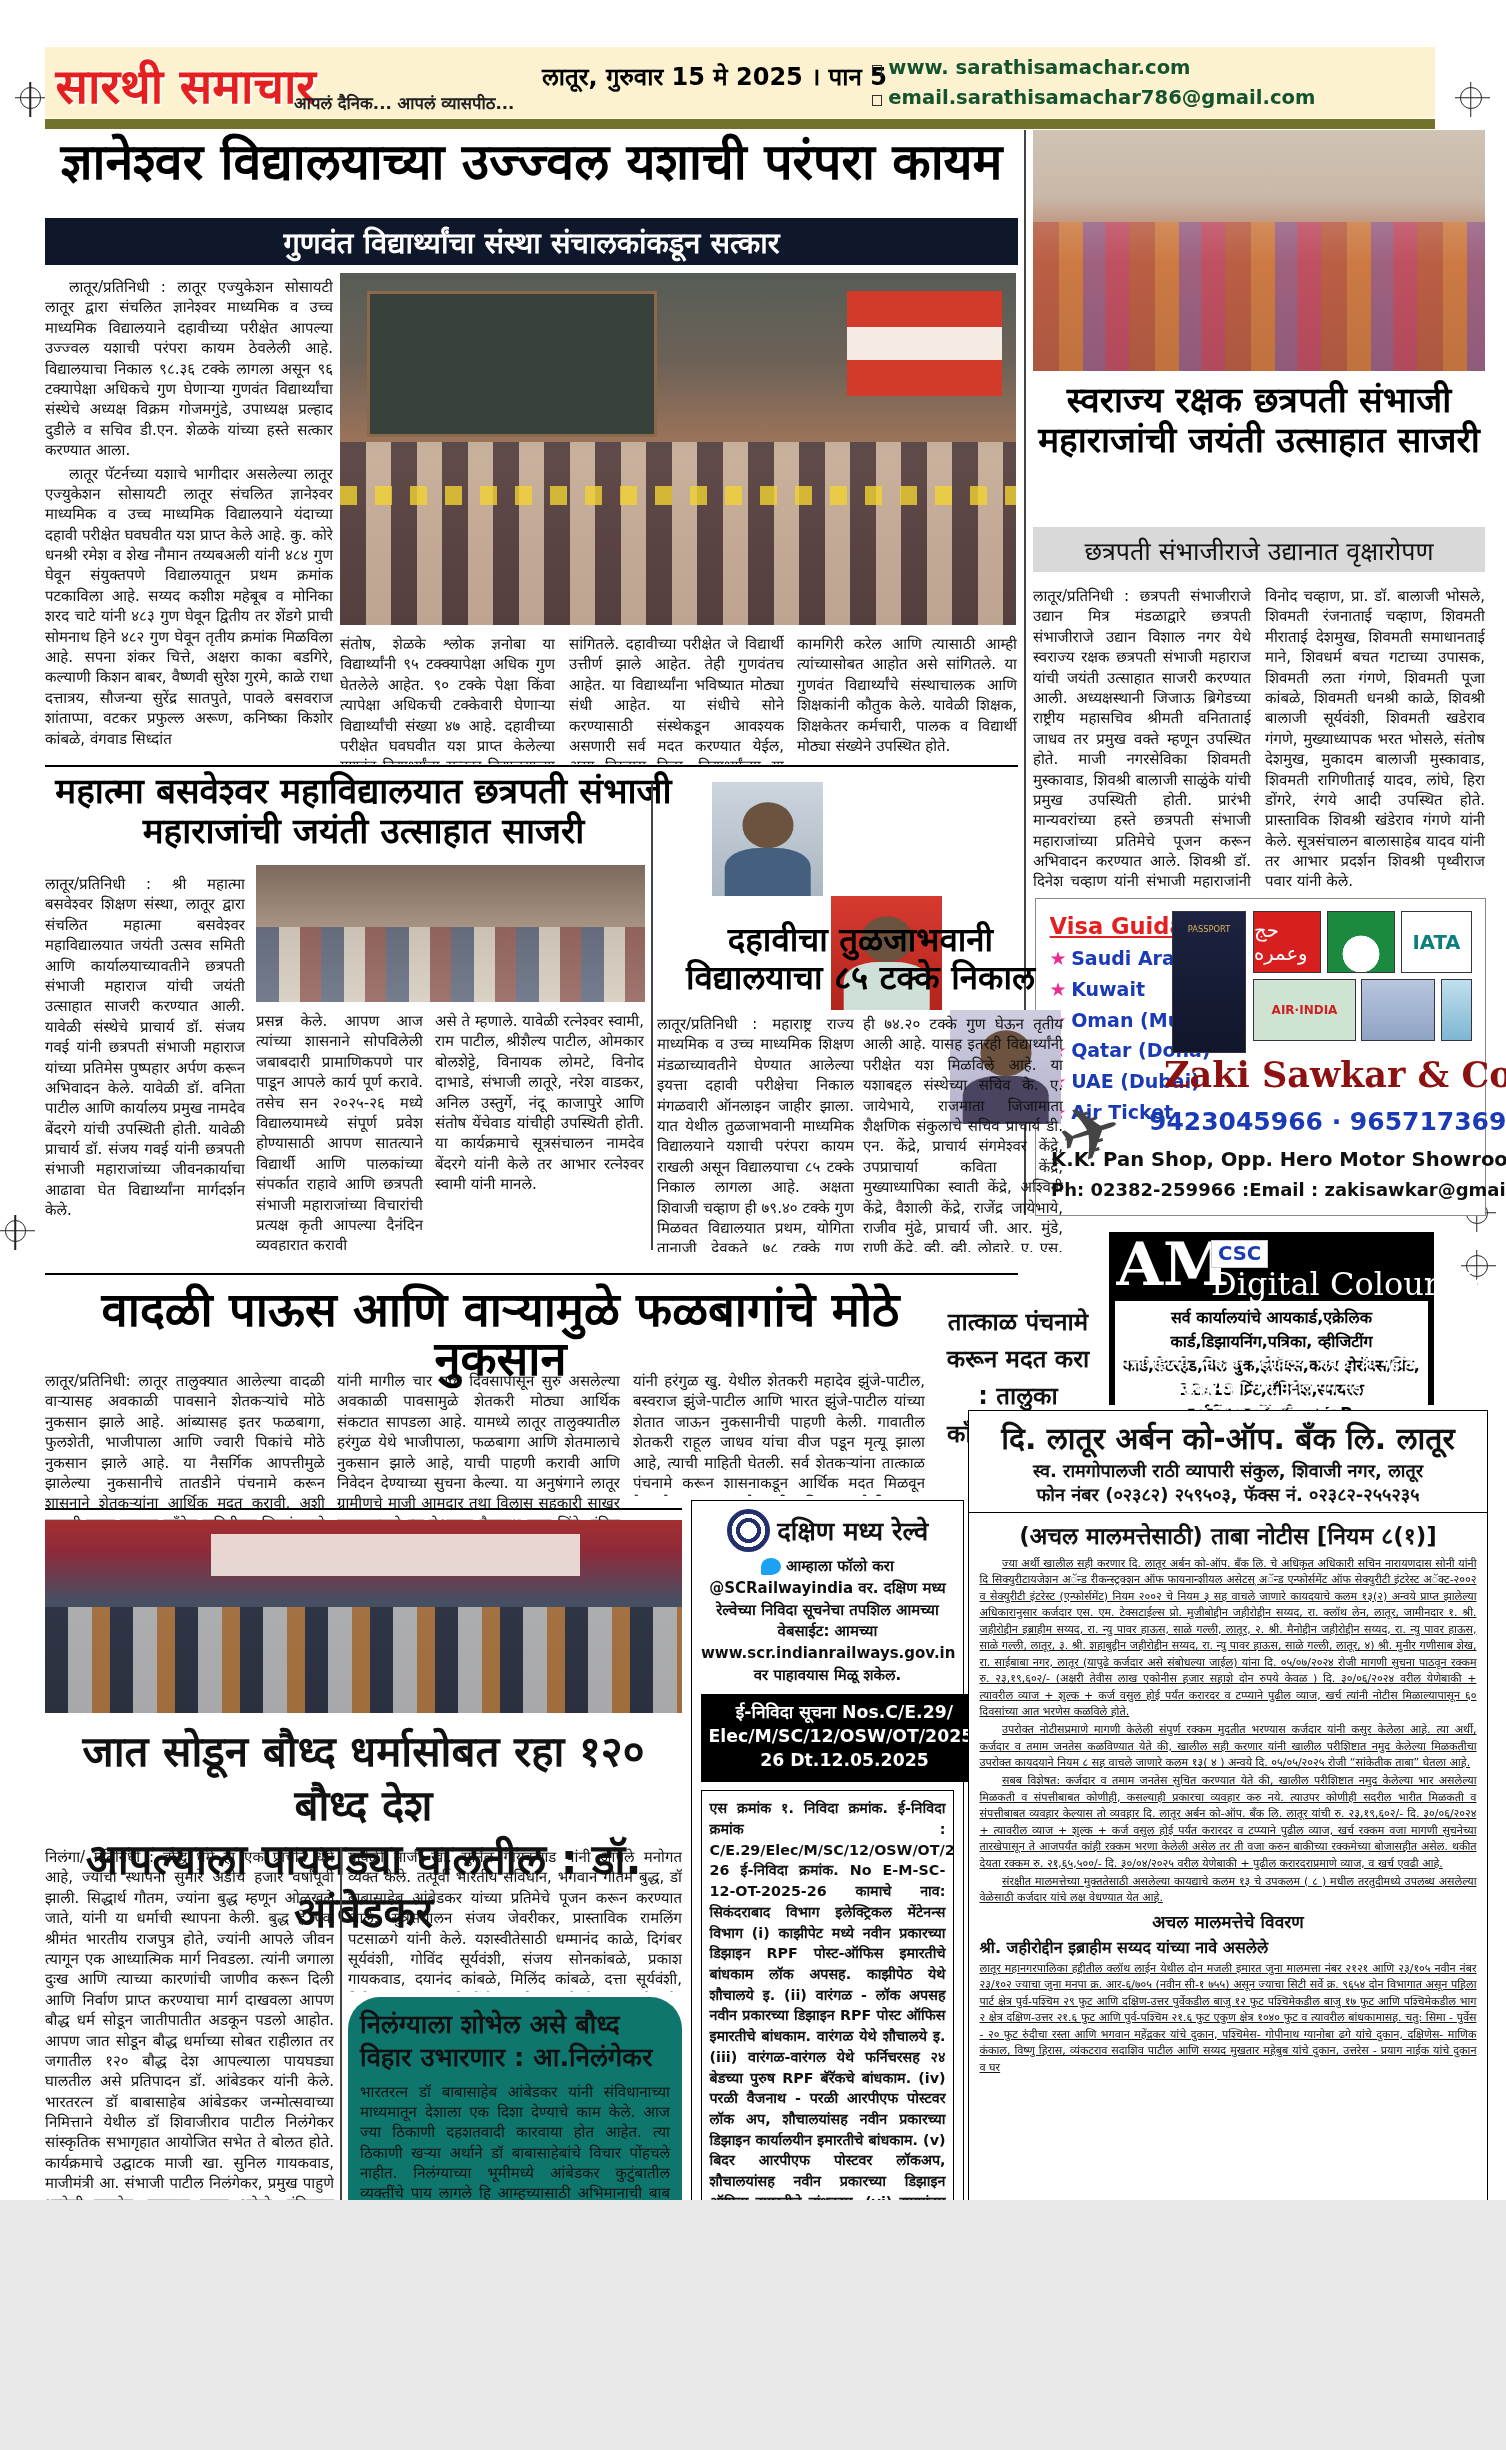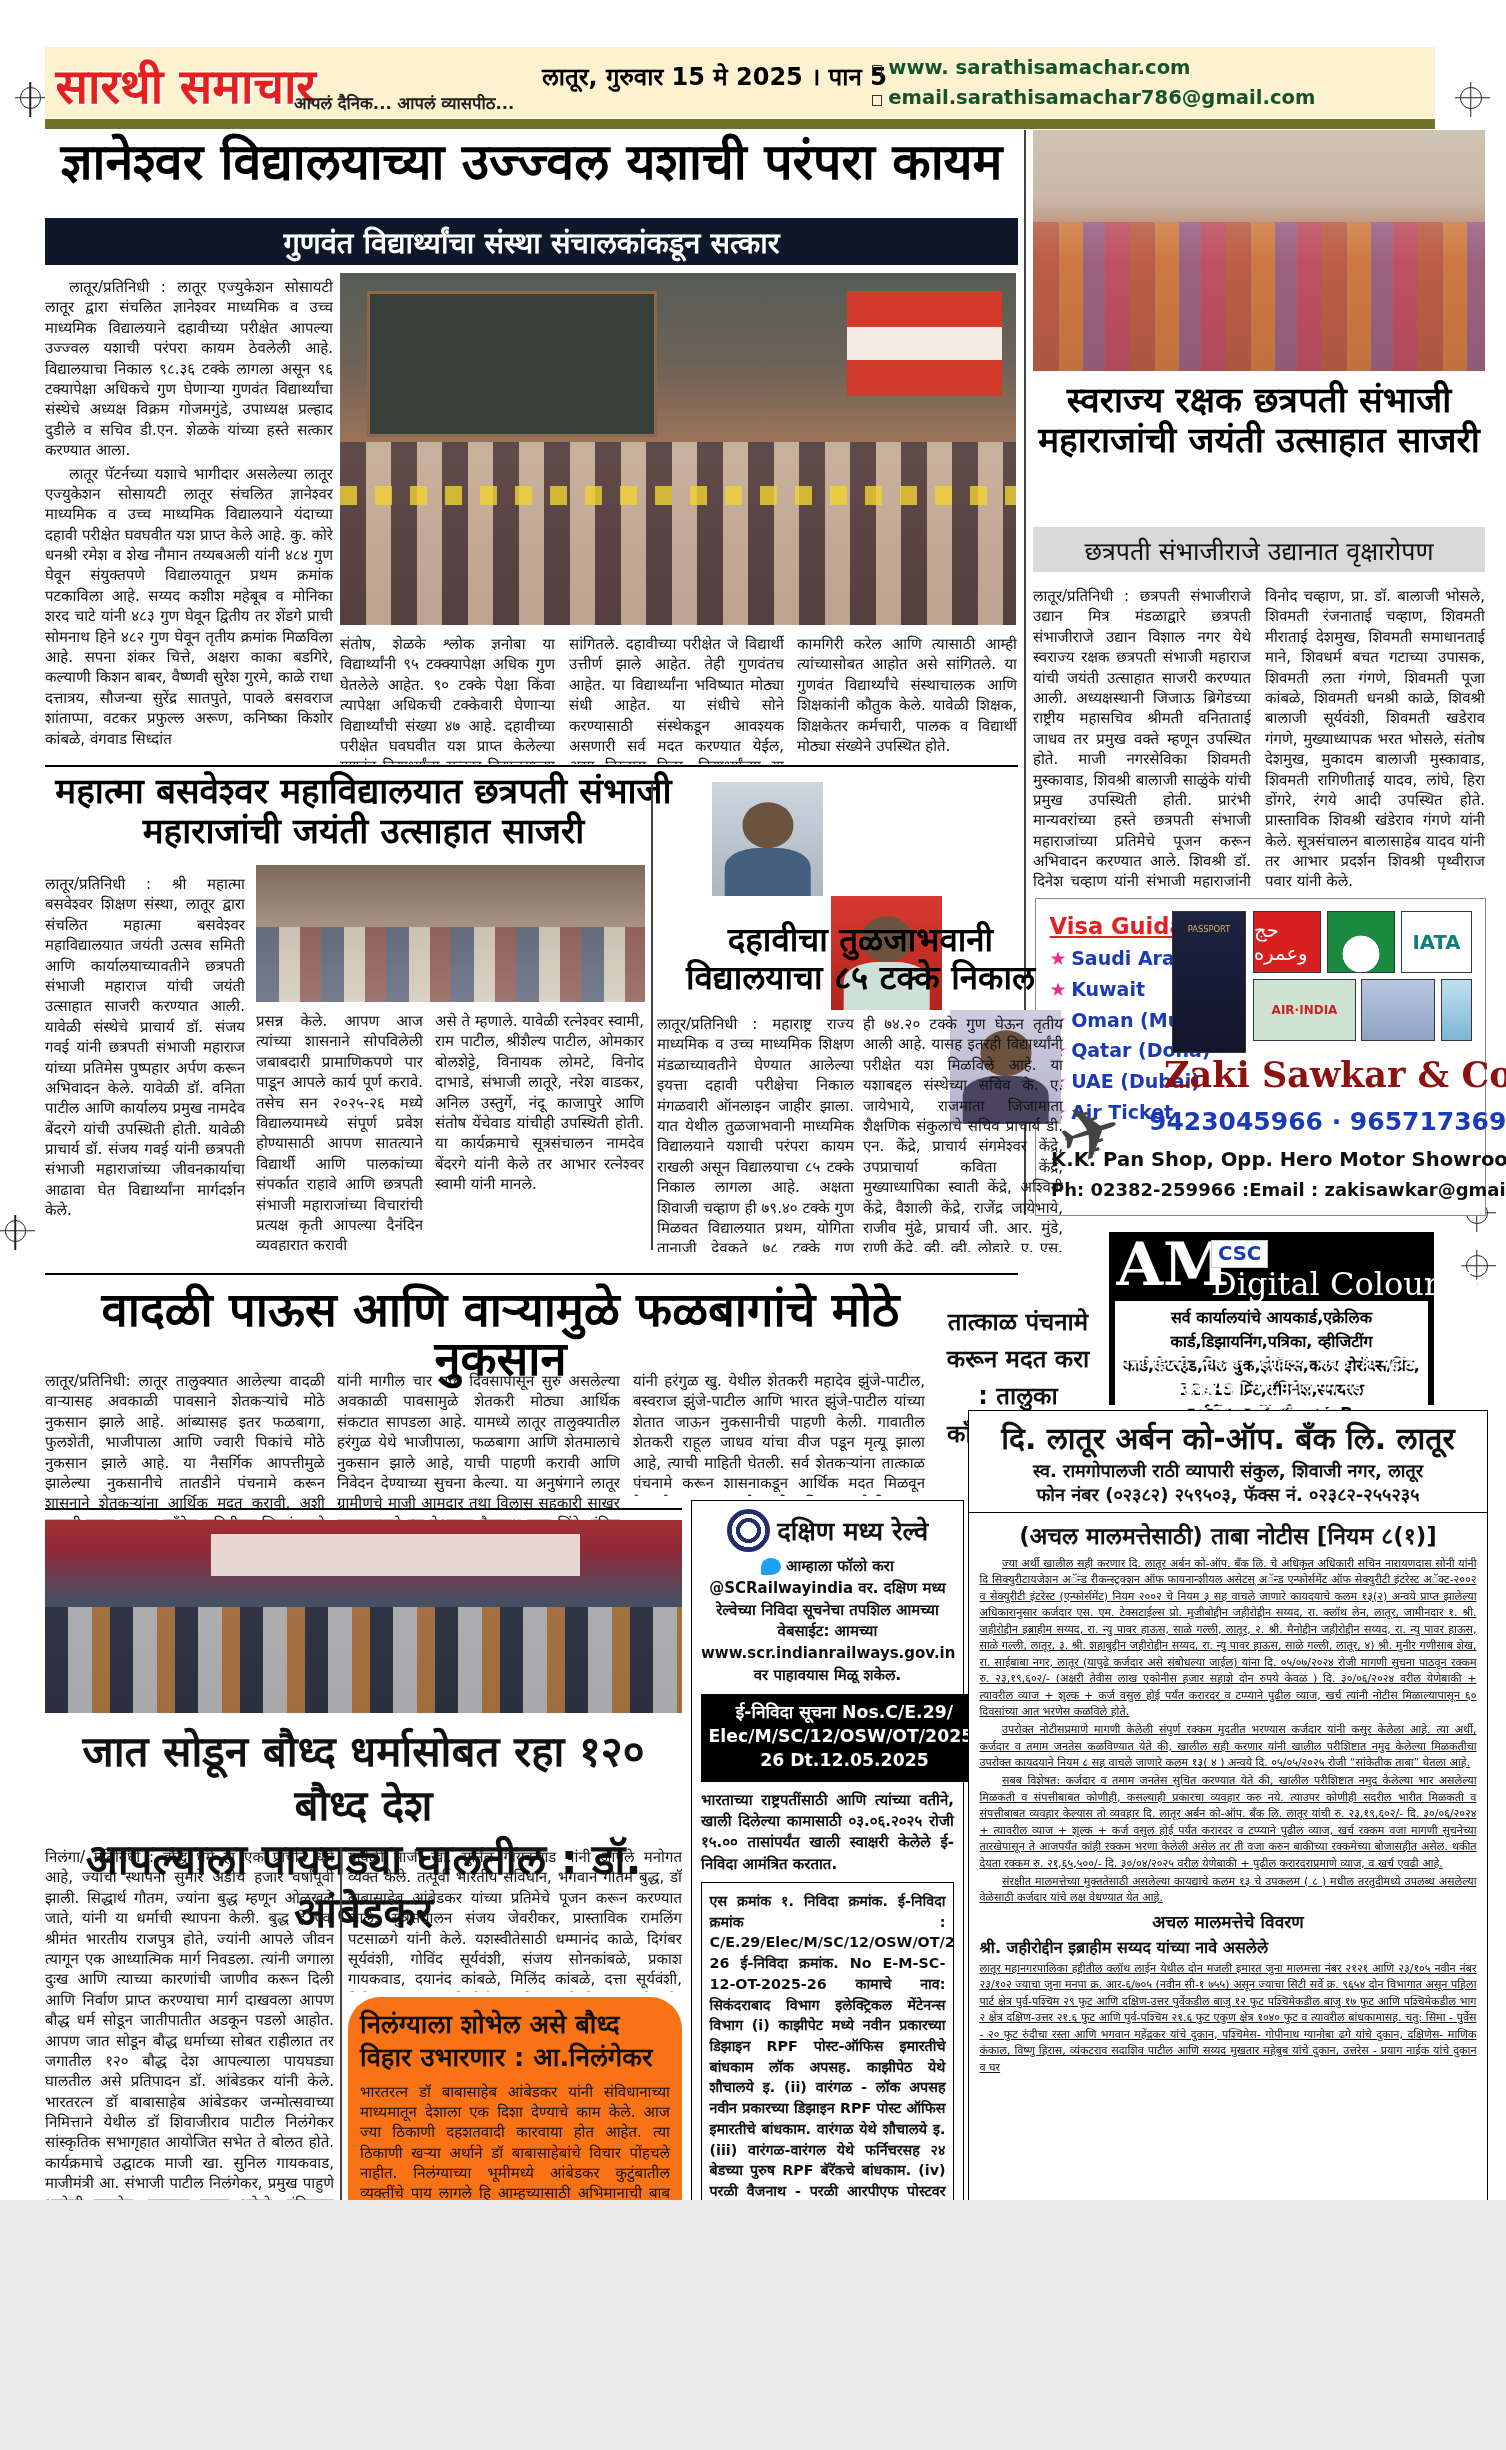--- a/index.html
+++ b/index.html
@@ -93,21 +93,21 @@
   .tw{display:inline-block;width:19.6px;height:16.6px;border-radius:60% 60% 60% 10%;background:#1da1f2;vertical-align:middle;}
   .pubvert{writing-mode:vertical-rl;transform:rotate(180deg);font-size:15px;font-weight:700;letter-spacing:0.8px;}
   
   .bank{border:1.5px solid #000;background:#fff;}
   .bank-title{font-size:30px;font-weight:900;text-align:center;white-space:nowrap;}
   .bank-sub{font-size:18px;font-weight:800;text-align:center;}
   .bank-head{font-size:23px;font-weight:900;text-align:center;}
   .bank-body{font-size:11px;line-height:1.5;text-align:justify;font-weight:500;text-decoration:underline;}
   .bank-body p{margin:0 0 1.5px 0;text-indent:22.6px;}
   .bank-ctr{font-size:17.3px;font-weight:900;text-align:center;}
-  .graybox{background:#f97316;border-radius:32px;}
+  .graybox{background:#0f766e;border-radius:32px;}
   
   .footer-box{border:1.5px solid #000;border-top:3px double #000;}
   .footer-line{font-size:16px;font-weight:700;text-align:center;line-height:1.7;}
 </style>
 </head>
 <body>
 
 <div id="page">
 
   <div class="abs regmark" style="left:19.6px;top:87px;"></div>
@@ -250,21 +250,20 @@
       <div class="rail-title">दक्षिण मध्य रेल्वे</div>
     </div>
     <div class="rail-follow" style="margin-top:4.5px;">
       <span class="tw"></span>
       <span>आम्हाला फॉलो करा  @SCRailwayindia वर. दक्षिण मध्य रेल्वेच्या निविदा सूचनेचा तपशिल आमच्या वेबसाईट: आमच्या www.scr.indianrailways.gov.in वर पाहावयास मिळू शकेल.</span>
     </div>
     <div style="display:flex;align-items:stretch;margin-top:7.5px;">
       <div class="rail-black" style="flex:1;">ई-निविदा सूचना Nos.C/E.29/ Elec/M/SC/12/OSW/OT/2025-26 Dt.12.05.2025</div>
       <div class="pubvert" style="margin-left:3px;">PUB/0548</div>
     </div>
-    <div class="rail-body" style="margin-top:7.5px;">भारताच्या राष्ट्रपतींसाठी आणि त्यांच्या वतीने, खाली दिलेल्या कामासाठी ०३.०६.२०२५ रोजी १५.०० तासांपर्यंत खाली स्वाक्षरी केलेले ई-निविदा आमंत्रित करतात.</div>
     <div class="rail-inner" style="margin-top:7.5px;height:422px;overflow:hidden;">
       <span>एस क्रमांक १. निविदा क्रमांक. ई-निविदा क्रमांक : C/E.29/Elec/M/SC/12/OSW/OT/2025-26 ई-निविदा क्रमांक. No E-M-SC-12-OT-2025-26 कामाचे नाव: सिकंदराबाद विभाग इलेक्ट्रिकल मेंटेनन्स विभाग (i) काझीपेट मध्ये नवीन प्रकारच्या डिझाइन RPF पोस्ट-ऑफिस इमारतीचे बांधकाम लॉक अपसह. काझीपेठ येथे शौचालये इ. (ii) वारंगळ - लॉक अपसह नवीन प्रकारच्या डिझाइन RPF पोस्ट ऑफिस इमारतीचे बांधकाम. वारंगळ येथे शौचालये इ. (iii) वारंगळ-वारंगल येथे फर्निचरसह २४ बेडच्या पुरुष RPF बॅरॅकचे बांधकाम. (iv) परळी वैजनाथ - परळी आरपीएफ पोस्टवर लॉक अप, शौचालयांसह नवीन प्रकारच्या डिझाइन कार्यालयीन इमारतीचे बांधकाम. (v) बिदर आरपीएफ पोस्टवर लॉकअप, शौचालयांसह नवीन प्रकारच्या डिझाइन ऑफिस इमारतीचे बांधकाम. (vi) रामागुंडम येथे नवीन प्रकारच्या डिझाइनचे आरपीएफ पोस्ट-ऑफिस इमारतीचे बांधकाम, रामागुंडम येथे लॉक अप, शौचालये. (vii) VKB-विकाराबाद येथे नवीन प्रकारच्या डिझाइन RPF पोस्ट ऑफिस इमारतीचे बांधकाम. (viii) सिकंदराबाद सिकंदराबाद पोस्टवर महिला RPF साठी फर्निचरसह १० बेड बॅरॅकचे बांधकाम. (ix) हैदराबाद पोस्टवर महिला RPF साठी फर्निचरसह १० बेड बॅरॅकचे बांधकाम. (x) सिकंदराबाद येथे फर्निचरसह नवीन पुरुष आरपीएफ बॅरॅक ९४ बेडचे बांधकाम. (xi) सिकंदराबाद-एससी इलेक्ट्रिकल व्यवस्थेत डॉग केनलसाठी नवीन इमारतीचे बांधकाम.</span>
       
     </div>
     <div style="display:flex;justify-content:space-between;align-items:flex-end;margin-top:9px;">
       <div style="font-size:19.6px;font-weight:800;">A0678</div>
       <div style="text-align:right;font-size:16.6px;font-weight:800;line-height:1.4;">
         <div>सीनियर विभागीय विद्युत अभियंता/</div>
         <div>सिकंदराबाद</div>
       </div>

